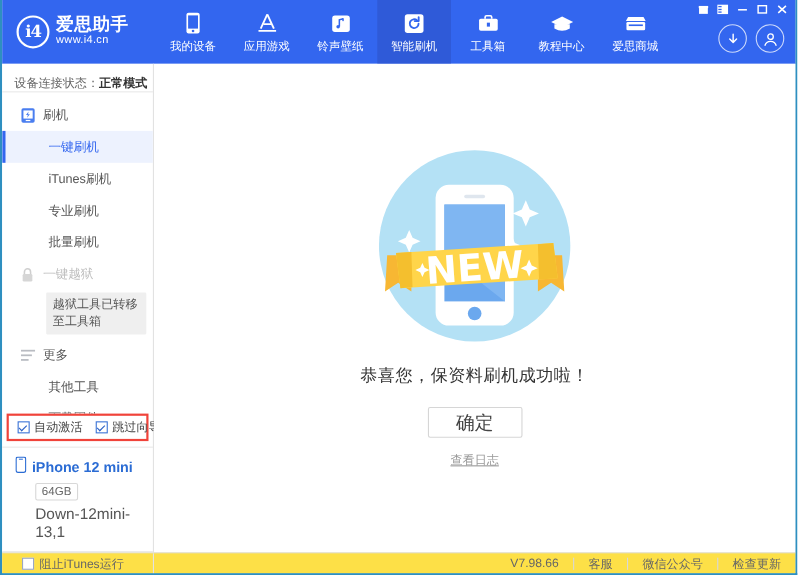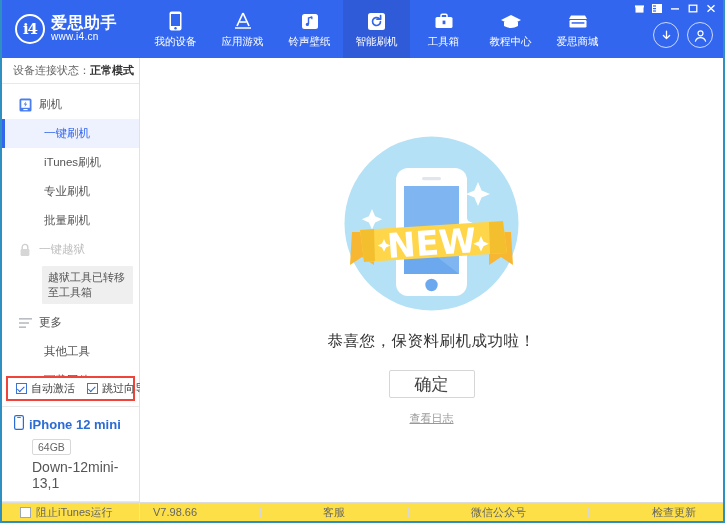--- a/index.html
+++ b/index.html
@@ -92,21 +92,21 @@
     width: 138px;
     background: #ffffff;
     border-right: 1px solid #e2e2e2;
     display: flex; flex-direction: column;
     flex: none;
     position: relative;
   }
   .conn-status {
     height: 26px;
     border-bottom: 1px solid #e8e8e8;
-    display: flex; align-items: center;
+    display: flex; align-items: flex-end;
     padding-left: 11px;
     font-size: 11px;
     color: #666;
     white-space: nowrap;
   }
   .conn-status b { color: #333; font-weight: bold; }
 
   .sb-scroll { flex: 1; overflow: hidden; padding-top: 6px; }
 
   .sb-group-head {
@@ -238,22 +238,21 @@
     flex: none;
     font-size: 11px; color: #666;
   }
   .sb-left {
     width: 138px; border-right: 1px solid #e2e2e2;
     height: 100%;
     display: flex; align-items: center; padding-left: 18px; gap: 5px;
   }
   .sb-right {
     flex: 1; height: 100%;
-    display: flex; align-items: center; justify-content: space-between;
-    padding-right: 14px;
+    display: flex; align-items: center; justify-content: flex-end;
   }
   .sb-cell { padding: 0 13px; cursor: pointer; white-space: nowrap; }
   .sb-cell.plain { cursor: default; }
   .sb-sep { width: 1px; height: 11px; background: #d8d8d8; }
 </style>
 </head>
 <body>
 
 <div id="app">
 

